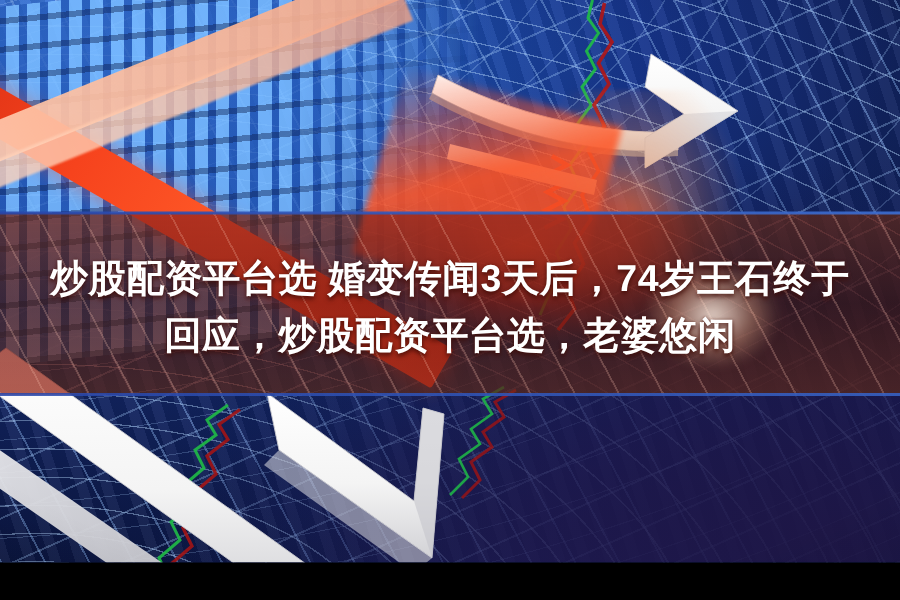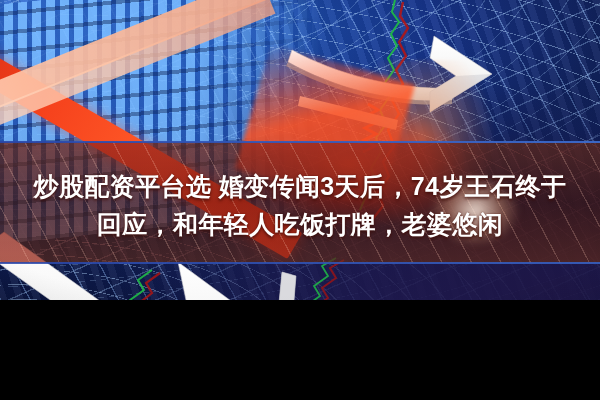--- a/index.html
+++ b/index.html
@@ -1,17 +1,17 @@
 <!DOCTYPE html>
 <html><head>
 <meta charset="utf-8">
 <style>
   html,body{margin:0;padding:0;background:#000;}
   .stage{
-    position:relative;width:600px;height:300px;overflow:hidden;
+    position:relative;width:600px;height:375px;overflow:hidden;
     font-family:"Liberation Sans","DejaVu Sans",sans-serif;
     background:#0d1c5a;
   }
   .layer{position:absolute;inset:0;}
 
   
   .bg-base{
     background:
       radial-gradient(120% 90% at 18% 10%, #2f6fd8 0%, #1d4fae 22%, #17358c 45%, #11235f 68%, #0c1743 100%),
       linear-gradient(160deg,#1b4fae 0%,#14306f 55%,#101a46 100%);
@@ -248,17 +248,17 @@
 
   <div class="layer red-band"></div>
   <div class="layer red-band-tint"></div>
   <div class="layer red-band-lines"></div>
   <div class="layer red-band-edge-top"></div>
   <div class="layer red-band-edge-bot"></div>
   <div class="layer white-flare"></div>
 
   <div class="headline">
     <div class="hl-line l1">炒股配资平台选 婚变传闻3天后，74岁王石终于</div>
-    <div class="hl-line l2">回应，和年轻人吃饭打牌，老婆悠闲</div>
+    <div class="hl-line l2">回应，炒股配资平台选，老婆悠闲</div>
   </div>
 
   <div class="layer vignette"></div>
 </div>
 
 </body></html>

